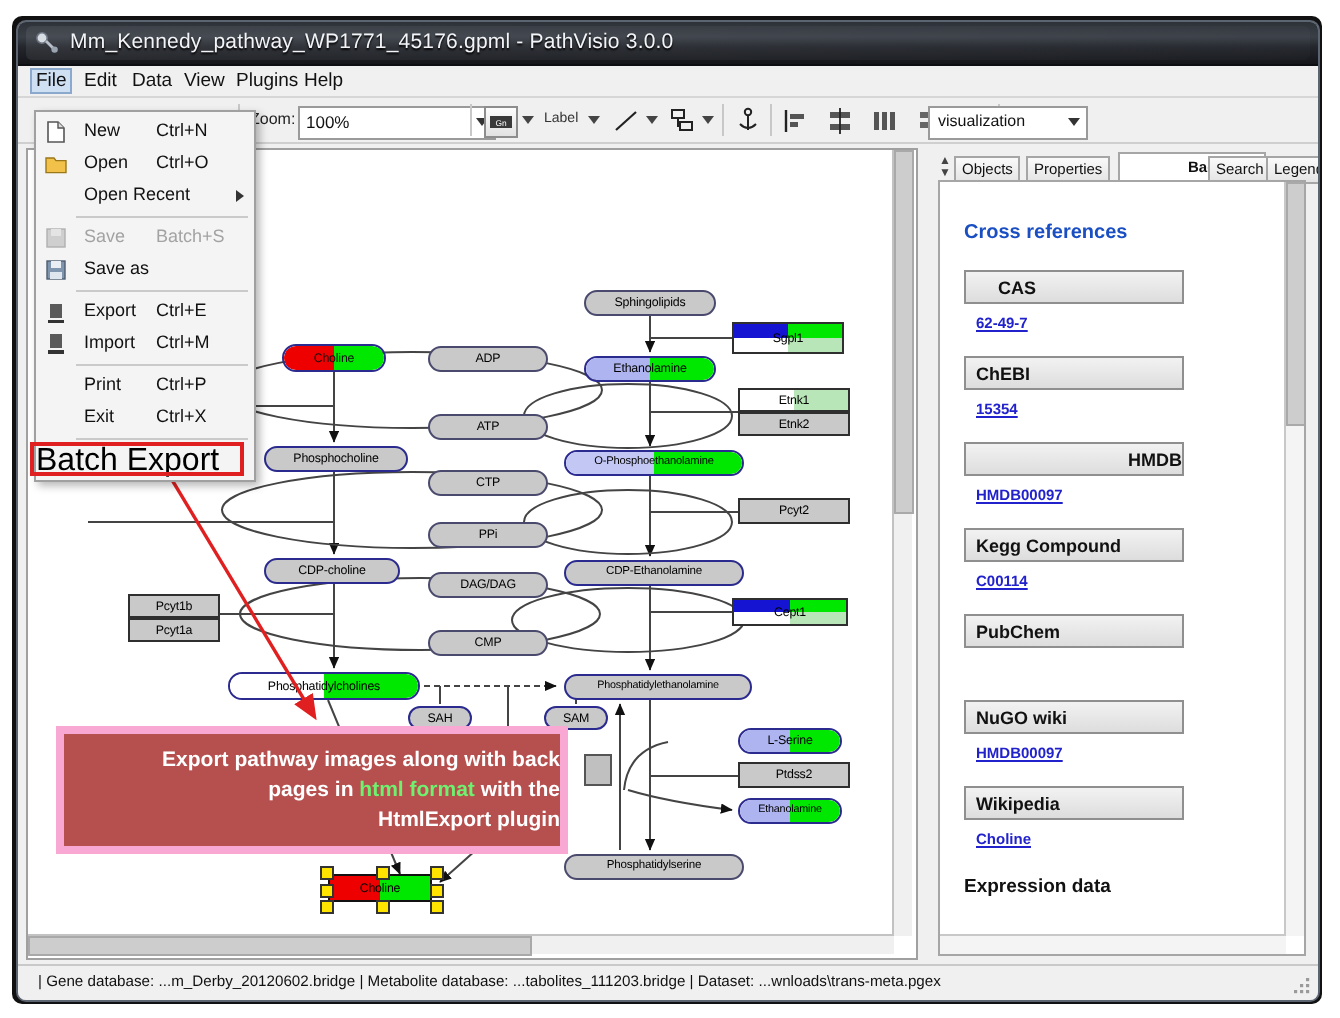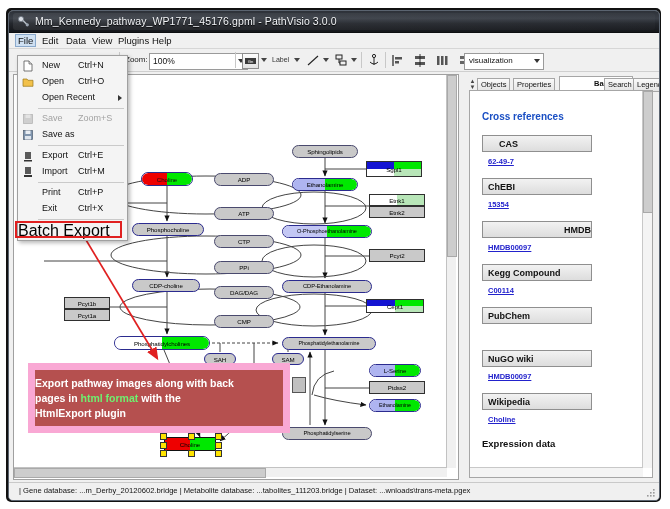--- a/index.html
+++ b/index.html
@@ -66,22 +66,22 @@
       line-height:7px;letter-spacing:-.1px;overflow:hidden;}
   .metab{border:1px solid #4a4a6e;border-radius:7px;background:#c9c9c9;}
   .metab.blue{border-color:#2b2b8f;}
   .gene{border:1px solid #2f2f2f;background:#c9c9c9;}
   .split{position:absolute;left:0;top:0;right:0;bottom:0;display:flex;}
   .split > div{flex:1;}
   .nodelabel{position:relative;z-index:3;}
 
   
   #callout{position:absolute;left:14px;top:288px;width:248px;height:56px;
-      background:#b5504f;border:7px solid #f9a8d4;z-index:40;
-      display:flex;flex-direction:column;align-items:flex-start;justify-content:center;
+      background:#b5504f;border:4px solid #f9a8d4;z-index:40;
+      display:flex;flex-direction:column;align-items:flex-end;justify-content:center;
       color:#ffffff;font-weight:bold;font-size:10.5px;line-height:15px;text-align:center;}
   #callout .hl{color:#6ff06f;}
 
   
   .cscroll-v{position:absolute;right:0;top:0;width:9px;bottom:9px;background:#f0f0f0;
       border-left:1px solid #c2c2c2;}
   .cscroll-h{position:absolute;left:0;bottom:0;height:9px;right:9px;background:#f0f0f0;
       border-top:1px solid #c2c2c2;}
   .cscroll-thumb{position:absolute;background:#cdcdcd;border:1px solid #a9a9a9;}
 
@@ -580,21 +580,21 @@
       </div>
 
       <div class="msep"></div>
 
       <div class="mrow disabled">
         <svg class="micon" viewBox="0 0 12 12">
           <rect x="1.5" y="1.5" width="9" height="9" fill="#cfcfcf" stroke="#b0b0b0" stroke-width=".7"></rect>
           <rect x="3.5" y="1.5" width="5" height="3.5" fill="#e4e4e4"></rect>
         </svg>
         <span class="mlabel">Save</span>
-        <span class="maccel">Zoom+S</span>
+        <span class="maccel">Batch+S</span>
       </div>
 
       <div class="mrow">
         <svg class="micon" viewBox="0 0 12 12">
           <rect x="1.5" y="1.5" width="9" height="9" fill="#7f94ad" stroke="#4d5d70" stroke-width=".7"></rect>
           <rect x="3.5" y="1.5" width="5" height="3.5" fill="#e9eef4"></rect>
           <rect x="3" y="7" width="6" height="3.5" fill="#dfe6ee"></rect>
         </svg>
         <span class="mlabel">Save as</span>
         <span class="maccel"></span>

